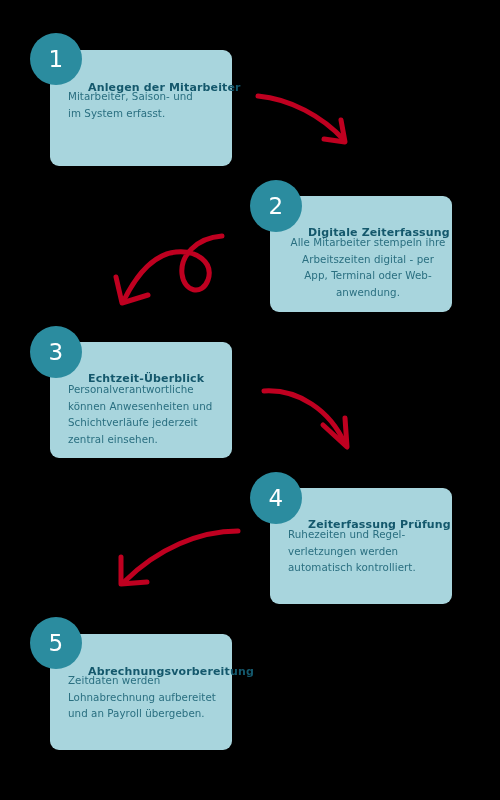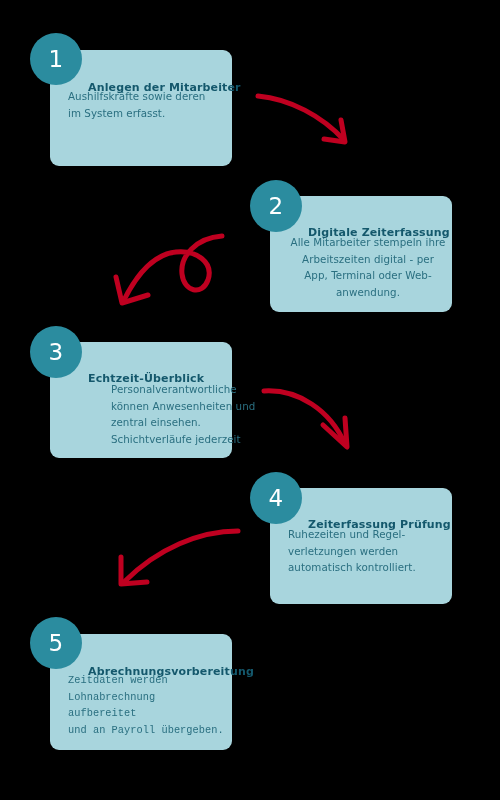--- a/index.html
+++ b/index.html
@@ -105,31 +105,31 @@
   #step-1 .step-body  { top: 88px; }
 
   #step-2 .step-card  { top: 196px; height: 116px; }
   #step-2 .step-badge { top: 180px; }
   #step-2 .step-title { top: 208px; }
   #step-2 .step-body  { top: 234px; text-align: center; }
 
   #step-3 .step-card  { top: 342px; height: 116px; }
   #step-3 .step-badge { top: 326px; }
   #step-3 .step-title { top: 354px; }
-  #step-3 .step-body  { top: 381px; margin-left: 43px; }
+  #step-3 .step-body  { top: 381px; }
 
   #step-4 .step-card  { top: 488px; height: 116px; }
   #step-4 .step-badge { top: 472px; }
   #step-4 .step-title { top: 500px; }
   #step-4 .step-body  { top: 526px; }
 
   #step-5 .step-card  { top: 634px; height: 116px; }
   #step-5 .step-badge { top: 617px; }
   #step-5 .step-title { top: 647px; }
-  #step-5 .step-body  { top: 672px; font-family: Liberation Mono, monospace; }
+  #step-5 .step-body  { top: 672px; }
 
   .arrow-path {
     fill: none;
     stroke: #bf0020;
     stroke-width: 5;
     stroke-linecap: round;
     stroke-linejoin: round;
   }
   .arrow-head {
     fill: none;
@@ -166,21 +166,21 @@
       <path class="arrow-head" d="M121 557 L 121 584 L 147 582"></path>
     </g>
 
   </svg>
 
   <div class="step col-left" id="step-1">
     <div class="step-card"></div>
     <div class="step-badge">1</div>
     <div class="step-title">Anlegen der Mitarbeiter</div>
     <div class="step-body">
-      <span>Aushilfskräfte sowie deren</span>
+      <span>Mitarbeiter, Saison- und</span>
       <span>im System erfasst.</span>
     </div>
   </div>
 
   <div class="step col-right" id="step-2">
     <div class="step-card"></div>
     <div class="step-badge">2</div>
     <div class="step-title">Digitale Zeiterfassung</div>
     <div class="step-body">
       <span>Alle Mitarbeiter stempeln ihre</span>
@@ -190,22 +190,22 @@
     </div>
   </div>
 
   <div class="step col-left" id="step-3">
     <div class="step-card"></div>
     <div class="step-badge">3</div>
     <div class="step-title">Echtzeit-Überblick</div>
     <div class="step-body">
       <span>Personalverantwortliche</span>
       <span>können Anwesenheiten und</span>
+      <span>Schichtverläufe jederzeit</span>
       <span>zentral einsehen.</span>
-      <span>Schichtverläufe jederzeit</span>
     </div>
   </div>
 
   <div class="step col-right" id="step-4">
     <div class="step-card"></div>
     <div class="step-badge">4</div>
     <div class="step-title">Zeiterfassung Prüfung</div>
     <div class="step-body">
       <span>Ruhezeiten und Regel-</span>
       <span>verletzungen werden</span>

